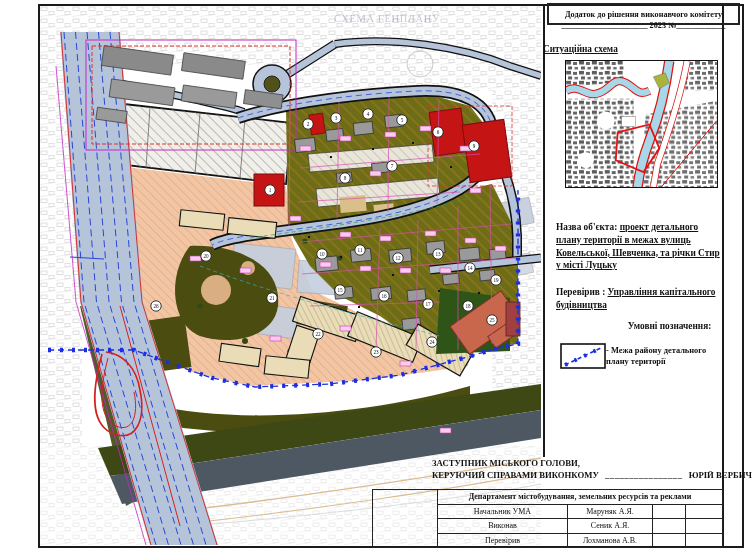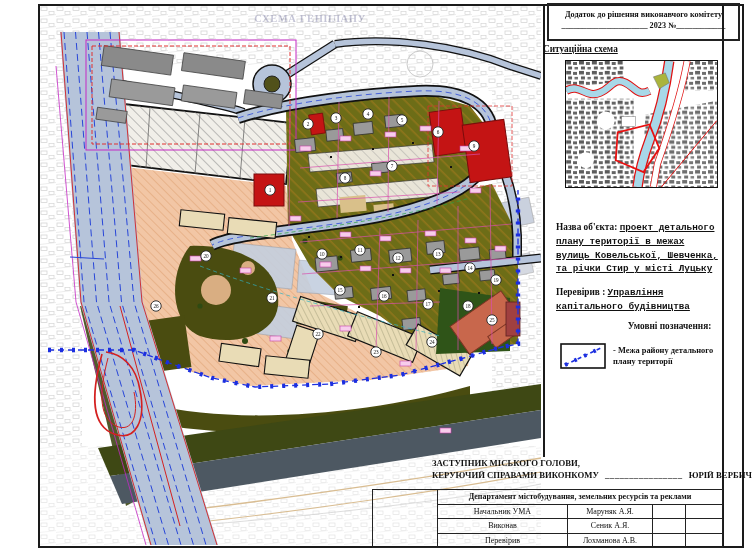--- a/index.html
+++ b/index.html
@@ -3,41 +3,41 @@
 <meta charset="utf-8">
 <style>
   html,body{margin:0;padding:0;background:#fff;}
   .page{position:relative;width:753px;height:553px;background:#fff;overflow:hidden;
         font-family:"Liberation Serif",serif;color:#111;}
   .frame{position:absolute;left:38px;top:4px;width:706px;height:544px;
          border:2px solid #1a1a1a;box-sizing:border-box;}
   .div-v1{position:absolute;left:543px;top:4px;height:453px;border-left:2px solid #1a1a1a;}
   .div-v2{position:absolute;left:722px;top:4px;height:544px;border-left:2px solid #1a1a1a;}
 
-  .map-title{position:absolute;left:180px;top:13px;width:260px;text-align:center;
-             font-weight:bold;font-size:10.5px;letter-spacing:.6px;color:#15155c;}
+  .map-title{position:absolute;left:180px;top:13px;width:260px;text-align:right;
+             font-weight:normal;font-size:10.5px;letter-spacing:.6px;color:#15155c;}
   .map-svg{position:absolute;left:40px;top:6px;width:501px;height:540px;}
 
-  .stamp-box{position:absolute;left:547px;top:3px;width:193px;height:38px;
+  .stamp-box{position:absolute;left:547px;top:3px;width:193px;height:22px;
              border:2px solid #222;box-sizing:border-box;text-align:center;
              font-weight:bold;font-size:8.2px;line-height:11px;padding-top:4px;}
   .situ-title{position:absolute;left:543px;top:44px;width:179px;text-align:left;
               font-weight:bold;font-size:9.3px;text-decoration:underline;}
   .situ-map{position:absolute;left:565px;top:60px;width:153px;height:128px;
             border:1.5px solid #111;box-sizing:border-box;background:#fff;}
   .situ-map svg{display:block;width:100%;height:100%;}
 
   .object-block{position:absolute;left:556px;top:221px;width:164px;
                 font-size:9.3px;font-weight:bold;line-height:12.8px;}
-  .object-block u, .developer-block u{text-decoration:underline;font-family:Liberation Mono, monospace;}
+  .object-block u, .developer-block u{text-decoration:underline;}
   .developer-block{position:absolute;left:556px;top:286px;width:164px;
                    font-size:9.3px;font-weight:bold;line-height:12.8px;}
   .legend-title{position:absolute;left:543px;top:321px;width:179px;text-align:center;
                 font-weight:bold;font-size:9.3px;padding-left:37px;}
-  .legend-row{position:absolute;left:560px;top:343px;display:flex;gap:7px;align-items:flex-start;justify-content:center;}
+  .legend-row{position:absolute;left:560px;top:343px;display:flex;align-items:flex-start;justify-content:center;}
   .legend-swatch{width:46px;height:26px;}
   .legend-label{font-size:8.4px;font-weight:bold;line-height:11px;width:118px;padding-top:2px;}
 
   .signature{position:absolute;left:432px;top:458px;font-size:8.7px;font-weight:bold;
              line-height:11.5px;white-space:nowrap;}
   .sig-blank{letter-spacing:.5px;margin:0 4px;}
 
   table.approval{position:absolute;left:372px;top:489px;width:350px;height:59px;
                  border-collapse:collapse;table-layout:fixed;font-size:8px;
                  font-family:"Liberation Serif",serif;}

